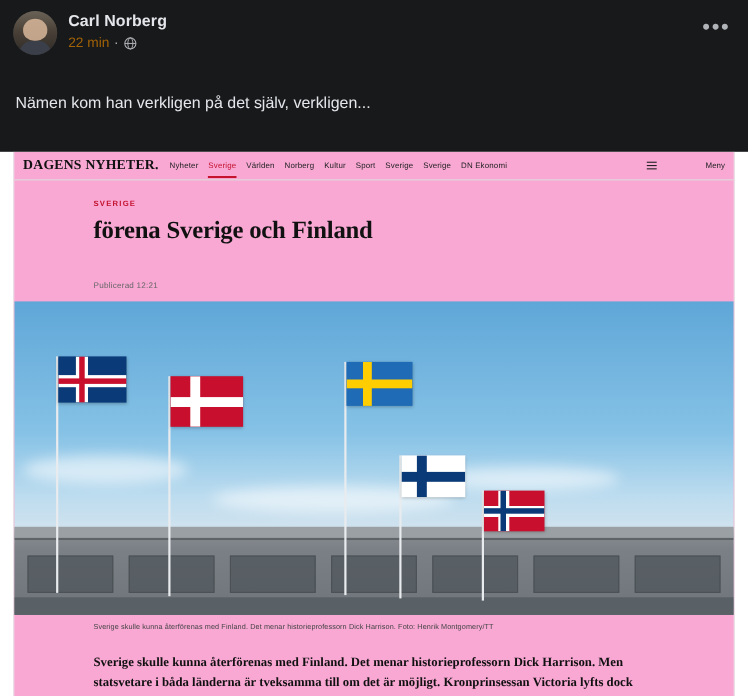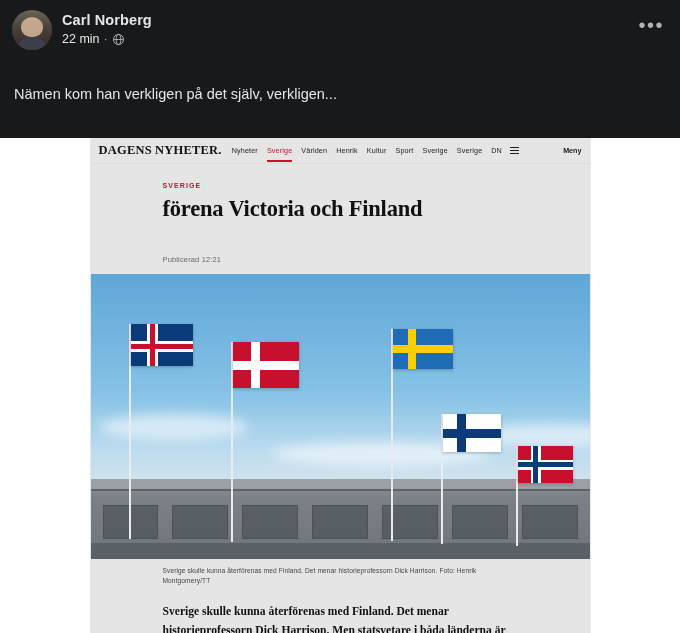--- a/index.html
+++ b/index.html
@@ -66,21 +66,21 @@
     line-height: 18px;
     letter-spacing: .1px;
   }
   .meta-row {
     display: flex;
     align-items: center;
     gap: 4px;
     margin-top: 2px;
   }
   .timestamp {
-    color: #e5e5e5;
+    color: #a16207;
     font-size: 12.5px;
     line-height: 16px;
   }
   .meta-dot {
     color: #b0b3b8;
     font-size: 12.5px;
     line-height: 16px;
   }
   .globe-icon {
     display: inline-block;
@@ -106,23 +106,23 @@
     padding: 13px 32px 12px 14px;
   }
   .attachment {
     background: #ffffff;
     width: 680px;
     flex: 1 1 auto;
     overflow: hidden;
     position: relative;
   }
   .article-card {
-    width: 501px;
+    width: 656px;
     margin: 0 auto;
-    background: #e5e5e5;
+    background: #f9a8d4;
     height: 100%;
     border-left: 1px solid #e8e8e8;
     border-right: 1px solid #e8e8e8;
     overflow: hidden;
   }
   
   .dn-nav {
     display: flex;
     align-items: center;
     height: 26px;
@@ -167,21 +167,21 @@
     margin-left: auto;
     padding-left: 8px;
   }
   .hamburger {
     width: 9px; height: 7px;
     display: flex; flex-direction: column; justify-content: space-between;
   }
   .hamburger span { display: block; height: 1px; background: #222; }
   .dn-menu-label {
     font-size: 7.2px;
-    font-weight: bold;
+    font-weight: normal;
     color: #222;
     padding-left: 40px;
   }
   
   .article-body { padding: 0 72px; }
   .kicker {
     color: #c4122f;
     font-size: 7px;
     font-weight: bold;
     letter-spacing: 1.1px;
@@ -311,41 +311,41 @@
 
   <div class="attachment">
     <div class="article-card">
 
       <div class="dn-nav">
         <div class="dn-logo">DAGENS NYHETER.</div>
         <div class="dn-links">
           <div class="dn-link">Nyheter</div>
           <div class="dn-link active">Sverige</div>
           <div class="dn-link">Världen</div>
-          <div class="dn-link">Henrik</div>
+          <div class="dn-link">Norberg</div>
           <div class="dn-link">Kultur</div>
           <div class="dn-link">Sport</div>
           <div class="dn-link">Sverige</div>
           <div class="dn-link">Sverige</div>
           <div class="dn-link">DN Ekonomi</div>
         </div>
         <div class="dn-menu">
           <span class="hamburger">
             <span></span>
               <span></span>
               <span></span>
           </span>
           <span class="dn-menu-label">Meny</span>
         </div>
       </div>
 
       <div class="article-body">
         <div class="kicker">SVERIGE</div>
         <div class="headline">
-          <div>förena Victoria och Finland</div>
+          <div>förena Sverige och Finland</div>
         </div>
         <div class="published">Publicerad 12:21</div>
       </div>
 
       <div class="photo">
         <div class="sky">
           <div class="cloud" style="left:8px; top:140px; width:150px; height:26px;"></div>
           <div class="cloud" style="left:180px; top:168px; width:220px; height:24px;"></div>
           <div class="cloud" style="left:380px; top:150px; width:170px; height:22px;"></div>
         </div>

